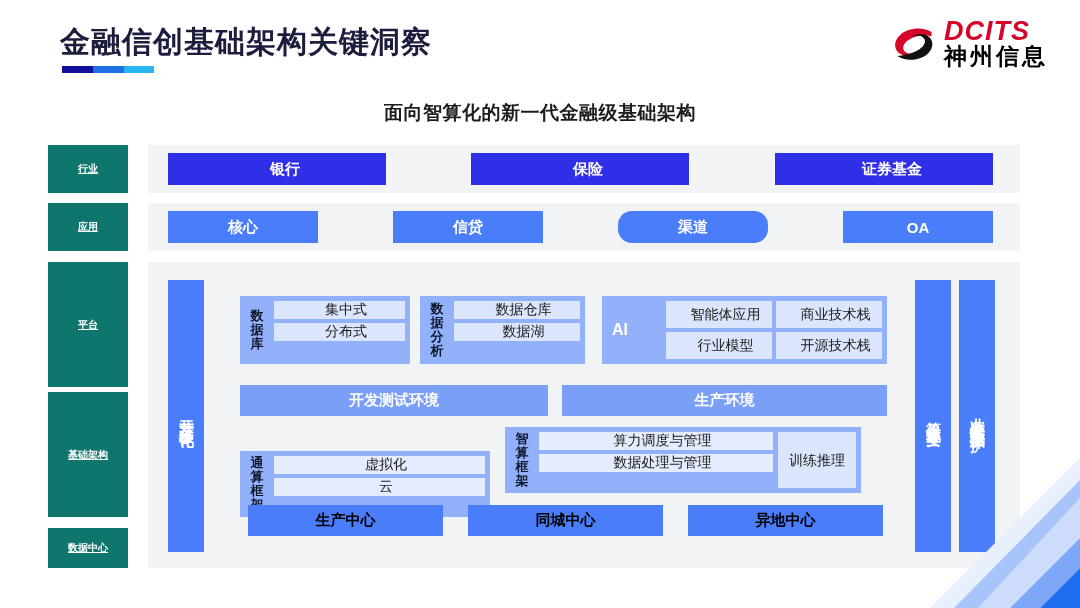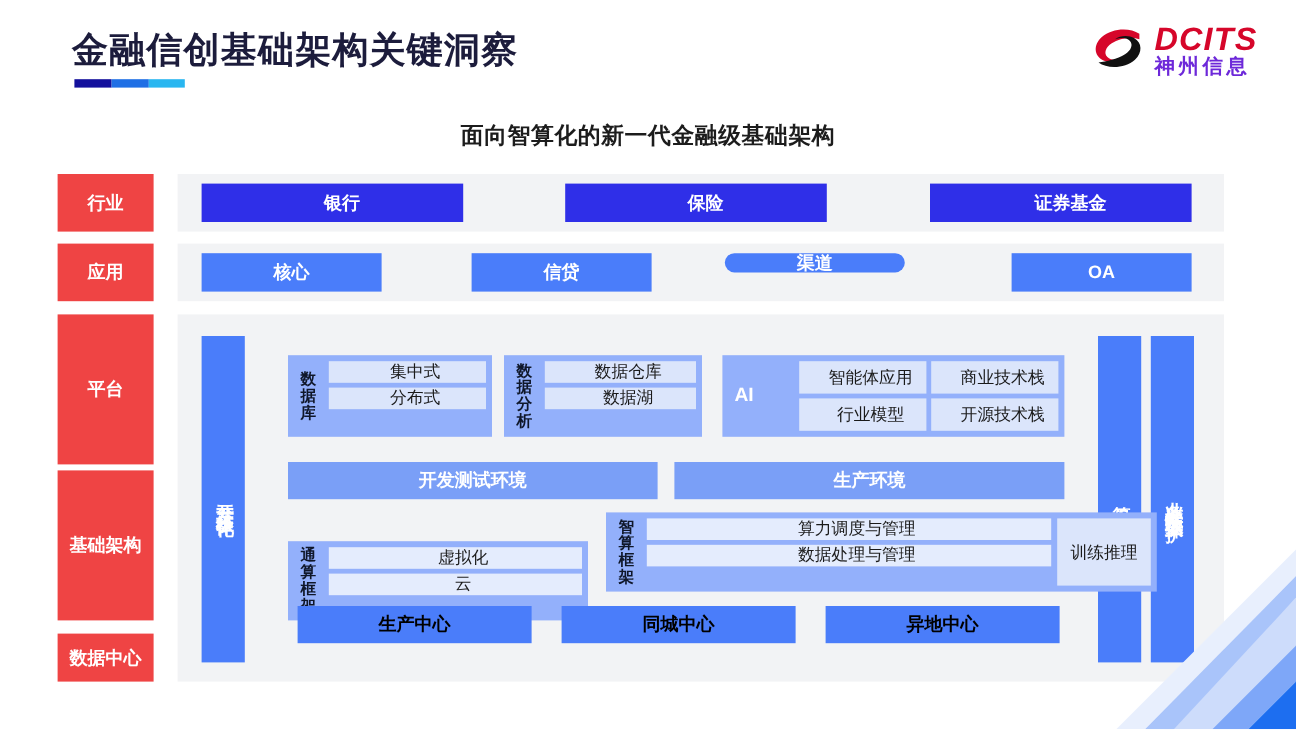--- a/index.html
+++ b/index.html
@@ -20,27 +20,27 @@
   .title-bar { position:absolute; left:62px; top:66px; width:92px; height:7px; display:flex; }
   .title-bar i { display:block; height:100%; }
   .tb1 { width:34%; background:#13109c; }
   .tb2 { width:33%; background:#1f6fe5; }
   .tb3 { width:33%; background:#29b6f0; }
 
   .logo { position:absolute; right:32px; top:18px; display:flex; align-items:flex-end; gap:7px; }
   .logo-mark { width:46px; height:46px; flex:0 0 auto; }
   .logo-text { display:flex; flex-direction:column; line-height:1; }
   .logo-en { font-size:27px; font-weight:bold; color:#d6062a; letter-spacing:1px; font-style:italic; }
-  .logo-cn { font-size:17px; font-weight:bold; color:#6d28d9; letter-spacing:3px; margin-top:0; }
+  .logo-cn { font-size:23px; font-weight:bold; color:#000000; letter-spacing:3px; margin-top:0; }
 
   .subtitle { position:absolute; left:0; right:0; top:100px; text-align:center; font-size:19px; font-weight:bold; color:#1c1c1c; letter-spacing:.5px; }
 
   
-  .navy-label { background:#ef4444; color:#fff; font-weight:bold; font-size:15px;
-                display:flex; align-items:center; justify-content:center; position:absolute; }
+  .navy-label { background:#0f766e; color:#fff; font-weight:bold; font-size:10px;
+                display:flex; align-items:center; justify-content:center; position:absolute;text-decoration:underline; }
   .panel { position:absolute; background:#f2f3f5; }
 
   .box { display:flex; align-items:center; justify-content:center; text-align:center; position:absolute; }
 
   .industry-box { background:#2f2fe8; color:#fff; font-weight:bold; font-size:15px;padding-left:16px; }
   .app-box { background:#4a7dfa; color:#fff; font-weight:bold; font-size:15px; }
   .env-box { background:#7a9ff7; color:#fff; font-weight:bold; font-size:15px; }
   .dc-box  { background:#4a7dfa; color:#000000; font-weight:bold; font-size:15px; }
 
   .vbar { background:#4a7dfa; color:#fff; font-weight:bold; font-size:15px;
@@ -95,21 +95,21 @@
   <div class="navy-label" style="left:48px; top:528px; width:80px; height:40px;">数据中心</div>
 
   <div class="panel" style="left:148px; top:145px; width:872px; height:48px;"></div>
   <div class="box industry-box" style="left:168px; top:153px; width:218px; height:32px;">银行</div>
   <div class="box industry-box" style="left:471px; top:153px; width:218px; height:32px;">保险</div>
   <div class="box industry-box" style="left:775px; top:153px; width:218px; height:32px;">证券基金</div>
 
   <div class="panel" style="left:148px; top:203px; width:872px; height:48px;"></div>
   <div class="box app-box" style="left:168px; top:211px; width:150px; height:32px;">核心</div>
   <div class="box app-box" style="left:393px; top:211px; width:150px; height:32px;">信贷</div>
-  <div class="box app-box" style="left:604px; top:211px; width:150px; height:16px;border-radius:14px;">渠道</div>
+  <div class="box app-box" style="left:618px; top:211px; width:150px; height:32px;border-radius:14px;">渠道</div>
   <div class="box app-box" style="left:843px; top:211px; width:150px; height:32px;">OA</div>
 
   <div class="panel" style="left:148px; top:262px; width:872px; height:306px;"></div>
 
   <div class="vbar" style="left:168px; top:280px; width:36px; height:272px;">开发运维一体化</div>
 
   <div class="vbar" style="left:915px; top:280px; width:36px; height:272px;">等保合规安全</div>
   <div class="vbar" style="left:959px; top:280px; width:36px; height:272px;">业务连续性及数据保护</div>
 
   <div class="group" style="left:240px; top:296px; width:170px; height:68px;">
@@ -142,21 +142,21 @@
   <div class="box env-box" style="left:562px; top:385px; width:325px; height:31px;">生产环境</div>
 
   <div class="group" style="left:240px; top:451px; width:250px; height:66px;">
     <span class="group-label two-col">通算框架</span>
     <span class="group-cells">
       <span class="cell light">虚拟化</span>
       <span class="cell light">云</span>
     </span>
   </div>
 
-  <div class="group" style="left:505px; top:427px; width:459px; height:66px;">
+  <div class="group" style="left:505px; top:427px; width:356px; height:66px;">
     <span class="group-label two-col">智算框架</span>
     <span class="group-cells">
       <span class="cell light">算力调度与管理</span>
       <span class="cell light">数据处理与管理</span>
     </span>
     <span class="side-cell" style="width:78px; ">
       <span>训练</span>
       <span>推理</span>
     </span>
   </div>

